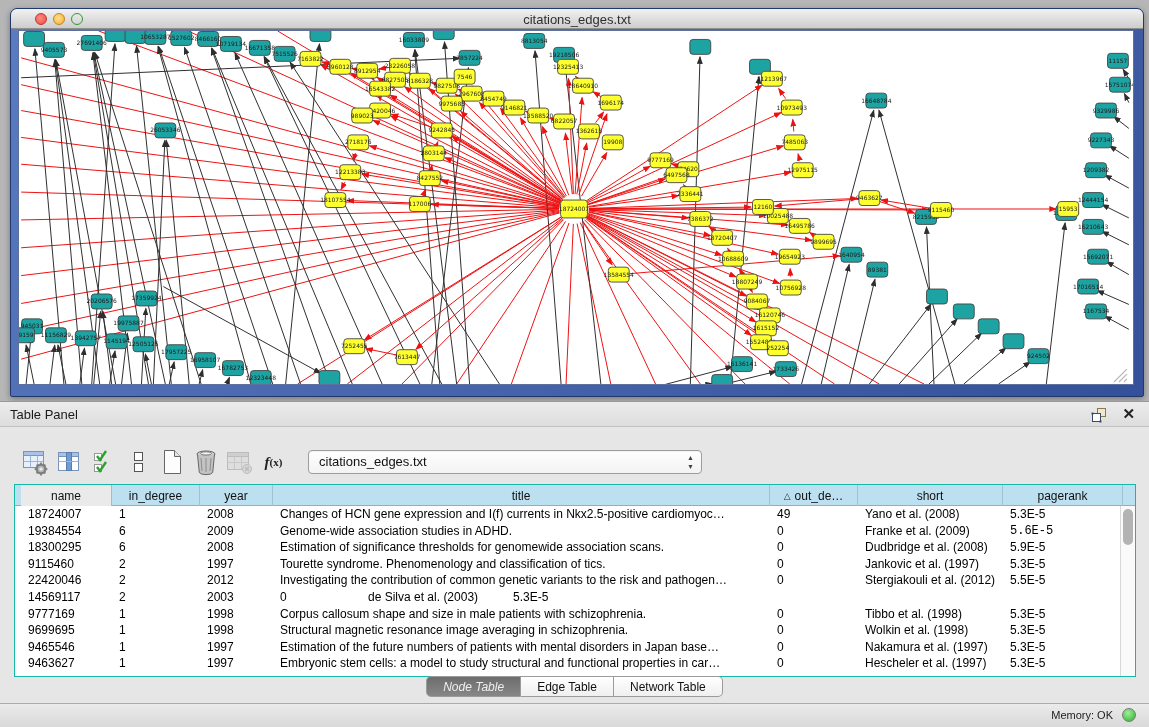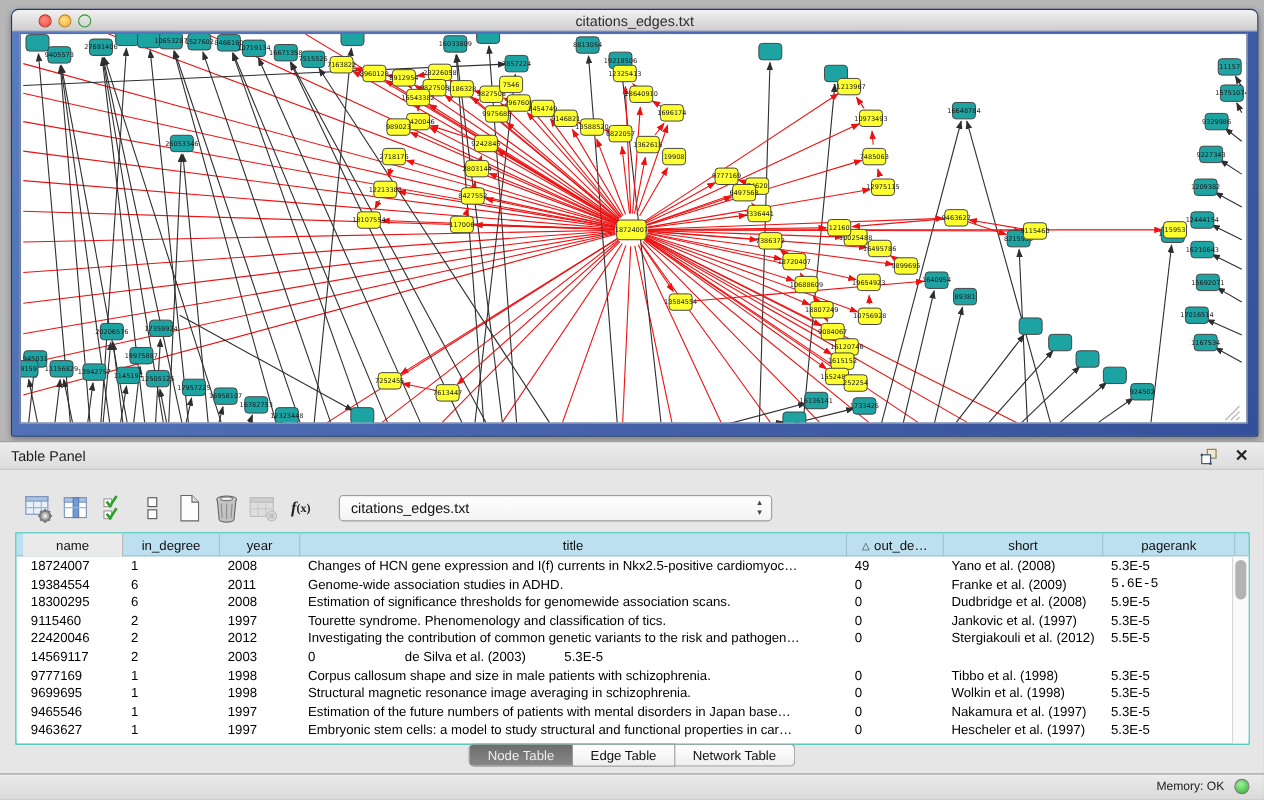--- a/index.html
+++ b/index.html
@@ -48,21 +48,21 @@
   .trow{display:flex;height:16.6px;}
   .tcell{font-size:12px;color:#000;padding:1px 0 0 7px;overflow:hidden;white-space:nowrap;}
   .vscroll{position:absolute;right:0;top:21px;bottom:0;width:15px;background:#fafafa;border-left:1px solid #d8d8d8;}
   .vthumb{position:absolute;left:2px;top:3px;width:10px;height:36px;border-radius:6px;background:#b3b3b3;}
 
   .tabsrow{position:absolute;left:0;top:275px;width:100%;display:flex;justify-content:center;}
   .tabseg{height:21px;line-height:20px;padding:0 16px;font-size:12px;color:#111;cursor:pointer;
     background:linear-gradient(#ffffff,#efefef);border:1px solid #9b9b9b;border-left:none;}
   .tabseg:first-child{border-left:1px solid #9b9b9b;border-radius:5px 0 0 5px;}
   .tabseg:last-child{border-radius:0 5px 5px 0;}
-  .tabseg.sel{background:linear-gradient(#6d6d6d,#878787);color:#eeeeee;}
+  .tabseg.sel{background:linear-gradient(#6d6d6d,#878787);color:#eeeeee;font-style:italic;}
 
   .statusbar{position:absolute;left:0;top:703px;width:1149px;height:24px;
     background:linear-gradient(#ebebeb,#d9d9d9);border-top:1px solid #ababab;}
   .mem{position:absolute;right:36px;top:5px;font-size:11px;color:#1d1d1d;}
   .memdot{position:absolute;right:13px;top:4px;width:14px;height:14px;border-radius:50%;
     background:radial-gradient(circle at 5px 4px,#9df09a,#2fae2f);border:1px solid #7a7a7a;}
 </style>
 </head>
 <body>
 
@@ -640,21 +640,21 @@
             <div class="tcell" style="width: 88px;">1</div>
             <div class="tcell" style="width: 73px;">2008</div>
             <div class="tcell" style="width: 497px;">Changes of HCN gene expression and I(f) currents in Nkx2.5-positive cardiomyoc…</div>
             <div class="tcell" style="width: 88px;">49</div>
             <div class="tcell" style="width: 145px;">Yano et al. (2008)</div>
             <div class="tcell" style="width: 120px;">5.3E-5</div>
           </div>
           <div class="trow">
             <div class="tcell" style="width: 91px;">19384554</div>
             <div class="tcell" style="width: 88px;">6</div>
-            <div class="tcell" style="width: 73px;">2011</div>
+            <div class="tcell" style="width: 73px;">2009</div>
             <div class="tcell" style="width: 497px;">Genome-wide association studies in ADHD.</div>
             <div class="tcell" style="width: 88px;">0</div>
             <div class="tcell" style="width: 145px;">Franke et al. (2009)</div>
             <div class="tcell" style="width: 120px; font-family: Liberation Mono, monospace;">5.6E-5</div>
           </div>
           <div class="trow">
             <div class="tcell" style="width: 91px;">18300295</div>
             <div class="tcell" style="width: 88px;">6</div>
             <div class="tcell" style="width: 73px;">2008</div>
             <div class="tcell" style="width: 497px;">Estimation of significance thresholds for genomewide association scans.</div>

